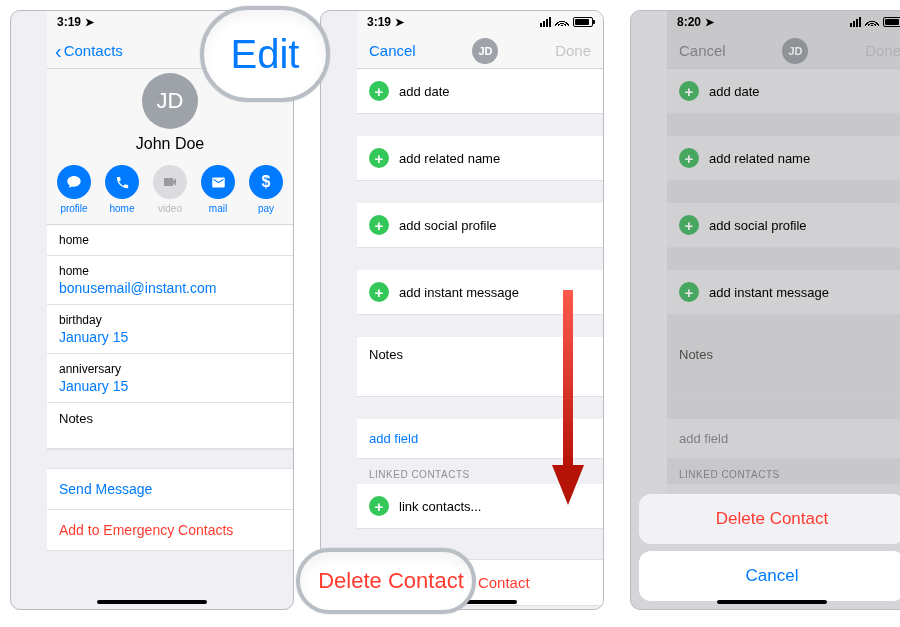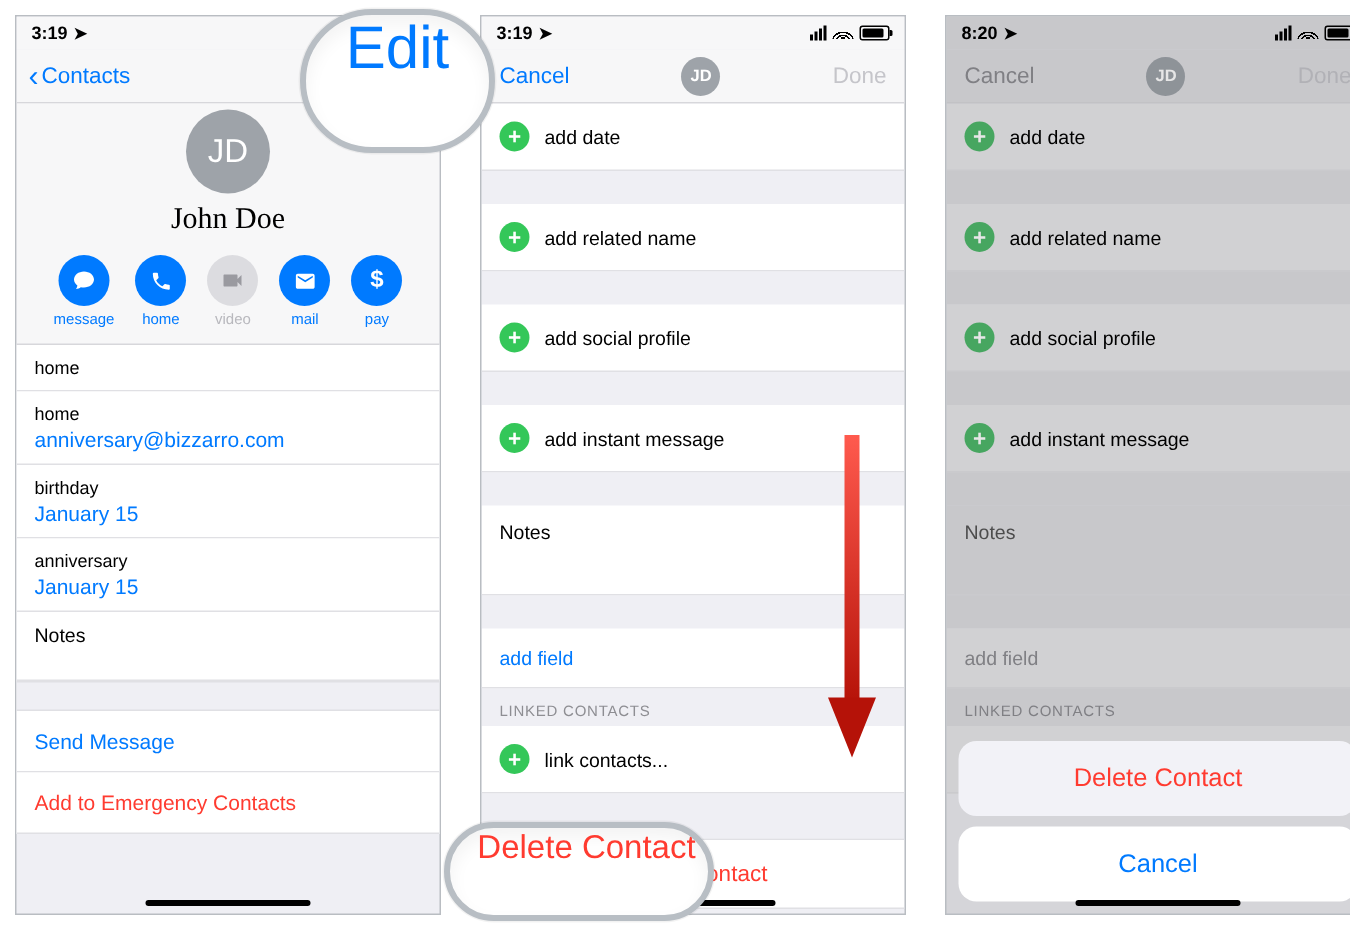--- a/index.html
+++ b/index.html
@@ -12,28 +12,29 @@
   .stage {
     display: flex;
     gap: 26px;
     align-items: flex-start;
   }
   .phone {
     position: relative;
     width: 284px;
     height: 600px;
     border: 1.5px solid #b9bdc2;
-    border-radius: 0;
+    border-radius: 10px;
     background: #efeff4;
     overflow: hidden;
     flex: 0 0 284px;
     display: flex;
     flex-direction: column;
     font-size: 13px;
     color: #000;
+    padding-left: 36px;
   }
   
   .status {
     height: 22px;
     display: flex;
     align-items: center;
     padding: 0 10px;
     background: #f7f7f8;
     font-size: 12px;
     font-weight: 600;
@@ -84,21 +85,21 @@
     padding: 4px 0 10px;
     border-bottom: 0.5px solid #d7d7db;
   }
   .avatar {
     width: 56px; height: 56px; border-radius: 50%;
     background: #9ea3a9; color: #fff;
     display: inline-flex; align-items: center; justify-content: center;
     font-size: 22px; font-weight: 500;
     margin-bottom: 6px;
   }
-  .cname { font-size: 20px; font-weight: 400; font-family: Liberation Serif, serif; }
+  .cname { font-size: 16px; font-weight: 400; }
   .ccomp { font-size: 12px; color: #6d6d72; margin-top: 2px; }
 
   .actions {
     display: flex; justify-content: center; gap: 14px; margin-top: 12px;
   }
   .actbtn {
     display:flex; flex-direction:column; align-items:center; gap:4px;
     font-size: 10px; color:#007aff;
   }
   .actbtn.disabled { color:#b8b8bd; }
@@ -182,21 +183,21 @@
   .sheet .sdanger{ color:#ff3b30; }
   .sheet .scancel{ background:#fff; color:#007aff; font-weight:500; }
 
   
   .callout {
     position:absolute;
     border-radius:999px;
     background:#fff;
     border:4px solid #b8bec4;
     box-shadow: 0 0 0 1px rgba(0,0,0,.05), inset 0 6px 12px rgba(0,0,0,.05);
-    display:flex; justify-content:center;
+    display:flex; align-items:center; justify-content:center;
     pointer-events:none;
   }
   .co-edit {
     top:-4px; left:190px;
     width:130px; height:96px;
     color:#007aff; font-size:40px; font-weight:400;
     z-index:5;
   }
   .co-del {
     bottom:-4px; left:286px;
@@ -245,21 +246,21 @@
   <div class="contact-head">
     <div class="avatar">JD</div>
     <div class="cname">John  Doe</div>
     <div class="actions">
       <div class="actbtn">
         <span class="aicon">
           <svg width="16" height="16" viewBox="0 0 24 24" fill="#fff">
                   <path d="M12 3C6.5 3 2 6.6 2 11c0 2.4 1.3 4.5 3.4 5.9-.1 1.2-.6 2.5-1.4 3.6 1.9-.2 3.6-.9 4.8-1.8 1 .2 2 .3 3.2.3 5.5 0 10-3.6 10-8S17.5 3 12 3z"></path>
                 </svg>
         </span>
-        <span>message</span>
+        <span>profile</span>
       </div>
       <div class="actbtn">
         <span class="aicon">
           <svg width="15" height="15" viewBox="0 0 24 24" fill="#fff">
                   <path d="M6.6 10.8c1.4 2.8 3.8 5.1 6.6 6.6l2.2-2.2c.3-.3.7-.4 1-.2 1.2.4 2.4.6 3.7.6.6 0 1 .4 1 1V20c0 .6-.4 1-1 1C10.6 21 3 13.4 3 4c0-.6.4-1 1-1h3.5c.6 0 1 .4 1 1 0 1.2.2 2.5.6 3.7.1.4 0 .8-.3 1l-2.2 2.1z"></path>
                 </svg>
         </span>
         <span>home</span>
       </div>
       <div class="actbtn disabled">
@@ -284,21 +285,21 @@
       </div>
     </div>
   </div>
 
   <div class="list">
     <div class="row">
       <div class="lbl">home</div>
     </div>
     <div class="row">
       <div class="lbl">home</div>
-      <div class="val">anniversary@bizzarro.com</div>
+      <div class="val">bonusemail@instant.com</div>
     </div>
     <div class="row">
       <div class="lbl">birthday</div>
       <div class="val">January 15</div>
     </div>
     <div class="row">
       <div class="lbl">anniversary</div>
       <div class="val">January 15</div>
     </div>
     <div class="row note" style="padding-bottom:22px;">

